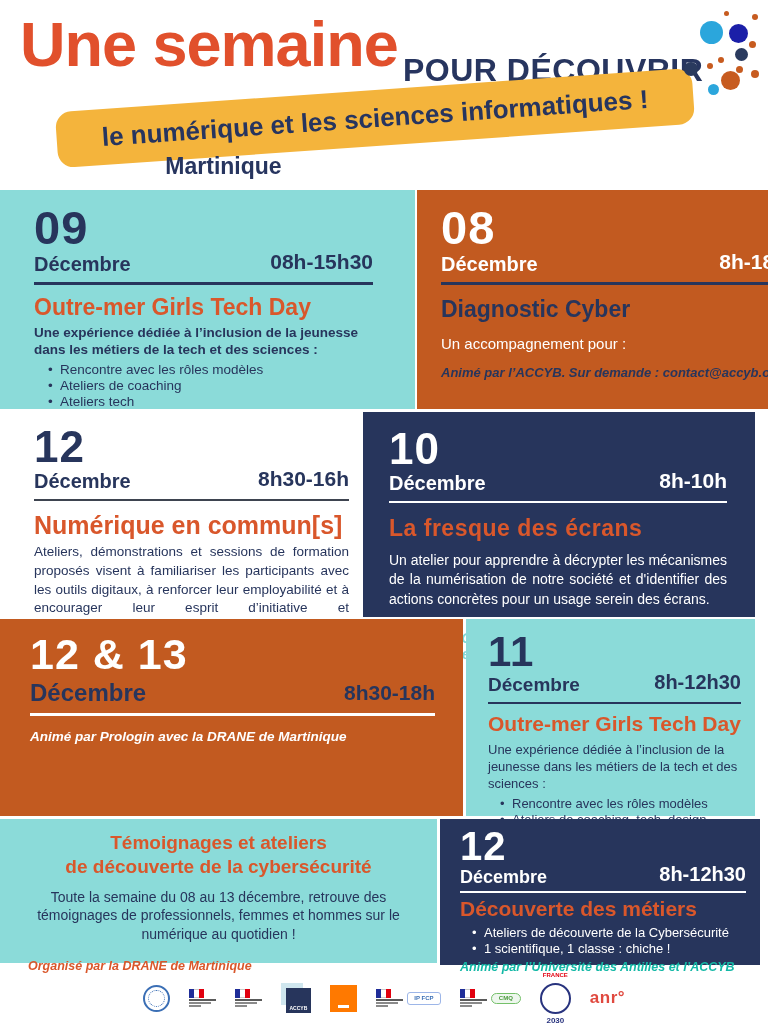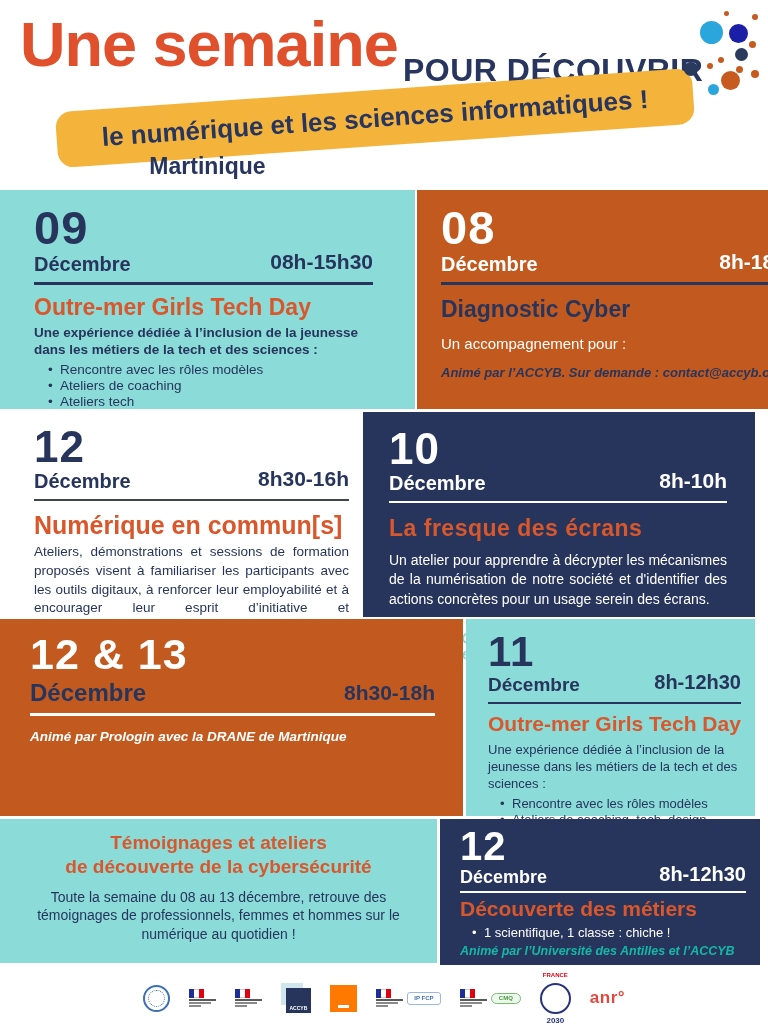--- a/index.html
+++ b/index.html
@@ -8,21 +8,21 @@
 
   
   .title-main { position:absolute; left:20px; top:8px; font-size:63px; font-weight:800; color:#E1502C; letter-spacing:-1px; }
   .title-sub  { position:absolute; left:403px; top:52px; font-size:32px; font-weight:800; color:#27355F; letter-spacing:0.5px; }
   .pill { position:absolute; left:56px; top:90px; width:638px; height:56px; background:#F4B43C; border-radius:16px;
           transform:rotate(-4deg); display:flex; align-items:center; justify-content:center;
           font-size:26px; font-weight:800; color:#27355F; }
   .dot { position:absolute; border-radius:50%; }
 
   .col-label { position:absolute; top:153px; font-size:23px; font-weight:800; color:#27355F; text-align:center; }
-  .col-label.left  { left:0;   width:415px; }
+  .col-label.left  { left:16px;   width:415px; }
   .col-label.right { left:417px; width:351px; }
 
   
   .card { position:absolute; }
   .head { position:relative; }
   .day   { font-weight:800; line-height:0.95; letter-spacing:1px; }
   .month { font-weight:800; margin-top:2px; }
   .time  { position:absolute; right:0; bottom:2px; font-weight:800; }
   .rule  { height:0; border:none; margin-top:6px; }
   .ctitle{ font-weight:800; }
@@ -230,31 +230,33 @@
     </ul>
     <div class="foot">Animé par Maryse Project avec l’ACCYB</div>
   </div>
 
   <div class="card teal cG">
     <div class="gtitle">
       <div>Témoignages et ateliers</div>
       <div>de découverte de la cybersécurité</div>
     </div>
     <div class="body"><span>Toute la semaine du </span><span class="b">08 au 13 décembre</span><span>, retrouve des </span><span class="b">témoignages de professionnels, femmes et hommes sur le numérique au quotidien</span><span> !</span></div>
+    <div class="foot">Organisé par la DRANE de Martinique</div>
   </div>
 
   <div class="card navyBg cH">
     <div class="head">
       <div class="day">12</div>
       <div class="month">Décembre</div>
       <div class="time">8h-12h30</div>
     </div>
     <hr class="rule">
     <div class="ctitle">Découverte des métiers</div>
     <ul class="blts">
+      <li>Ateliers de découverte de la Cybersécurité</li>
       <li>1 scientifique, 1 classe : chiche !</li>
     </ul>
     <div class="foot">Animé par l’Université des Antilles et l’ACCYB</div>
   </div>
 
   <div class="logos">
     <div class="logo-round"></div>
     <div class="gov">
       <div class="flag">
           <i></i>

